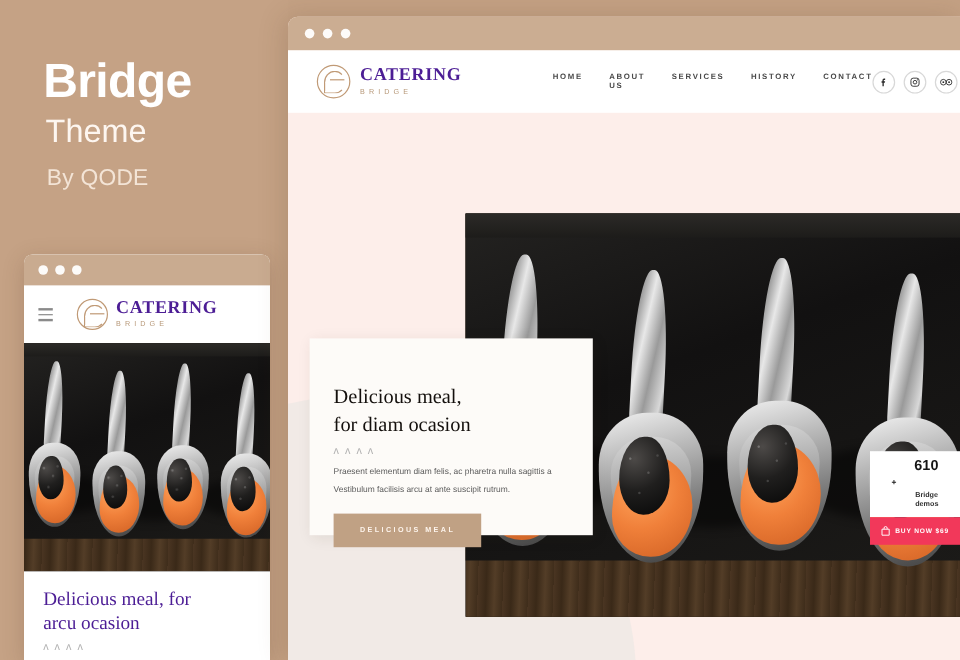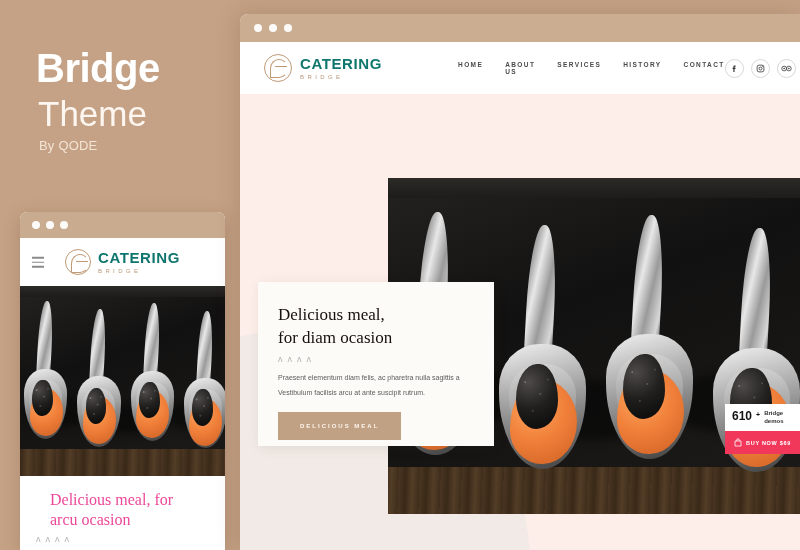--- a/index.html
+++ b/index.html
@@ -23,29 +23,29 @@
     left: 36px; top: 48px;
     font-size: 40px;
     font-weight: bold;
     color: #ffffff;
     letter-spacing: -0.5px;
     line-height: 1;
   }
   #promo-subtitle {
     position: absolute;
     left: 38px; top: 96px;
-    font-size: 35px;
+    font-size: 27px;
     font-weight: 300;
     color: #fdf6f0;
     line-height: 1;
   }
   #promo-byline {
     position: absolute;
     left: 39px; top: 138px;
-    font-size: 13px;
+    font-size: 19px;
     font-weight: 400;
     color: #f3e4d6;
     letter-spacing: 0.2px;
   }
 
   
   #mobile-mockup {
     position: absolute;
     left: 20px; top: 212px;
     width: 205px; height: 338px;
@@ -114,45 +114,45 @@
     content: "";
     position: absolute;
     left: 10px; top: 11px;
     width: 12px; height: 1.4px;
     background: #c09a76;
   }
   .logo-text { line-height: 1; }
   .logo-name {
     font-size: 15px;
     font-weight: bold;
-    color: #0f766e;
+    color: #4c1d95;
     letter-spacing: 0.6px;
+    font-family: Liberation Serif, serif;
   }
   .logo-sub {
     font-size: 6px;
     color: #b79878;
     letter-spacing: 3.4px;
     margin-top: 3px;
   }
   #mobile-photo {
     height: 190px;
     overflow: hidden;
     position: relative;
     background: #151310;
   }
   #mobile-card {
     background: #fff;
     padding: 14px 16px 0 16px;
   }
   #mobile-heading {
     font-family: "Liberation Serif", serif;
     font-size: 16px;
-    color: #ec4899;
+    color: #4c1d95;
     line-height: 1.25;
-    margin-left: 14px;
   }
   .chev-row { margin: 5px 0 7px 0; display: flex; gap: 5px; }
   .chev {
     font-size: 9px;
     color: #b2b2b2;
     line-height: 1;
     font-family: "Liberation Sans", sans-serif;
   }
 
   
@@ -233,21 +233,21 @@
     left: 148px; top: 84px;
     width: 412px; height: 336px;
     overflow: hidden;
     background: #151310;
   }
   #hero-card {
     position: absolute;
     left: 18px; top: 188px;
     width: 236px; height: 164px;
     background: #fdfbf8;
-    padding: 22px 20px;
+    padding: 38px 20px;
     z-index: 6;
     box-shadow: 2px 2px 12px rgba(60,40,25,0.09);
   }
   #hero-heading {
     font-family: "Liberation Serif", serif;
     font-size: 17px;
     color: #14100d;
     line-height: 1.35;
   }
   #hero-para {
@@ -270,24 +270,25 @@
 
   
   #buy-badge {
     position: absolute;
     right: 0; bottom: 96px;
     width: 75px;
     z-index: 9;
   }
   #demo-count {
     background: #ffffff;
-    padding: 6px 7px;
-    display: flex;
-    align-items: flex-start;
+    padding: 6px 18px;
+    display: flex;
+    align-items: flex-end;
     gap: 4px;
+    flex-direction: column;
   }
   #demo-num {
     font-size: 12px;
     font-weight: bold;
     color: #141414;
     line-height: 1;
   }
   #demo-label {
     font-size: 6px;
     font-weight: bold;

